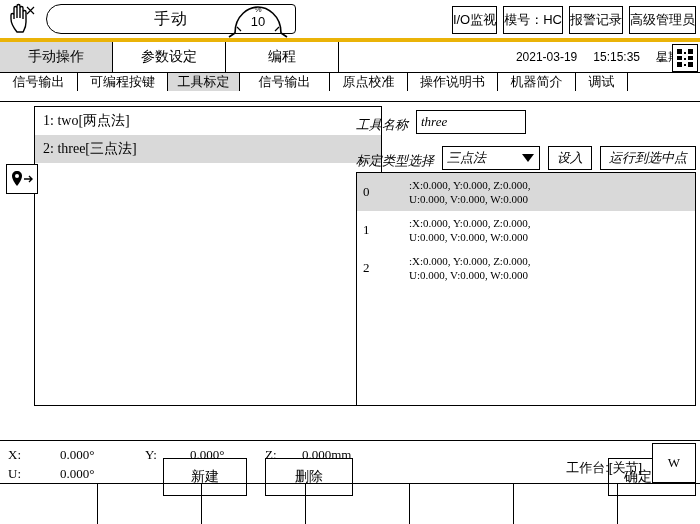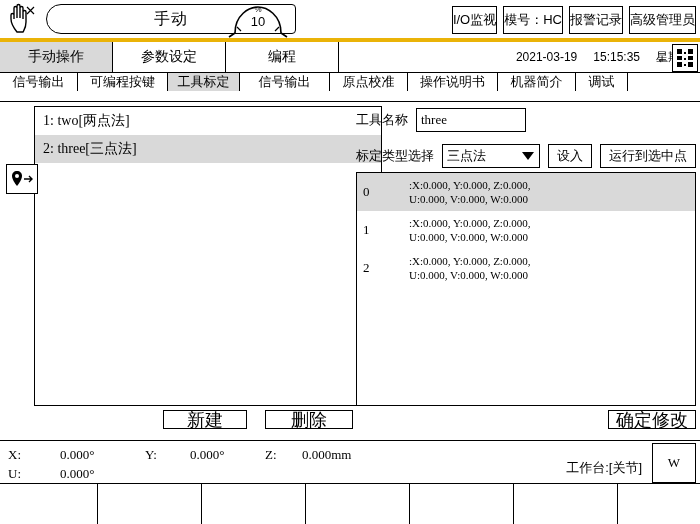--- a/index.html
+++ b/index.html
@@ -130,21 +130,21 @@
     position: absolute; left: 6px; top: 62px;
     width: 32px; height: 30px;
     border: 1px solid #000; background: #fff;
     display: flex; align-items: center; justify-content: center;
   }
 
   .right-panel {
     position: absolute; left: 356px; top: 4px; width: 340px;
   }
   .field-row {
-    display: flex; align-items: center; height: 28px; margin-bottom: 8px;
+    display: flex; align-items: flex-end; height: 28px; margin-bottom: 8px; font-style: italic;
   }
   .field-label { font-size: 13px; margin-right: 8px; white-space: nowrap; }
   .text-input {
     border: 1px solid #000; background: #fff;
     height: 24px; width: 110px; font-size: 13px;
     padding: 0 4px;
     display: flex; align-items: center;
     font-family: "Liberation Serif", serif;
   }
   .select {
@@ -181,22 +181,22 @@
   .point-row.selected { background: #d9d9d9; }
   .point-idx { width: 46px; font-size: 13px; }
   .point-vals { font-size: 11px; line-height: 14px; }
 
   
   .btnrow {
     position: absolute; left: 0; top: 410px; width: 700px; height: 30px;
   }
   .wide-btn {
     position: absolute; border: 1px solid #000; background: #fff;
-    height: 19px; font-size: 18px;
-    display: flex; align-items: center; justify-content: center;
+    height: 38px; font-size: 14px;
+    display: flex; align-items: center; justify-content: center; margin-top: 48px;
   }
 
   
   .coordbar {
     position: absolute; left: 0; top: 440px; width: 700px; height: 44px;
     border-top: 1px solid #000; border-bottom: 1px solid #000;
     font-family: "Liberation Serif", serif;
   }
   .coord {
     position: absolute; font-size: 13px; white-space: nowrap;

